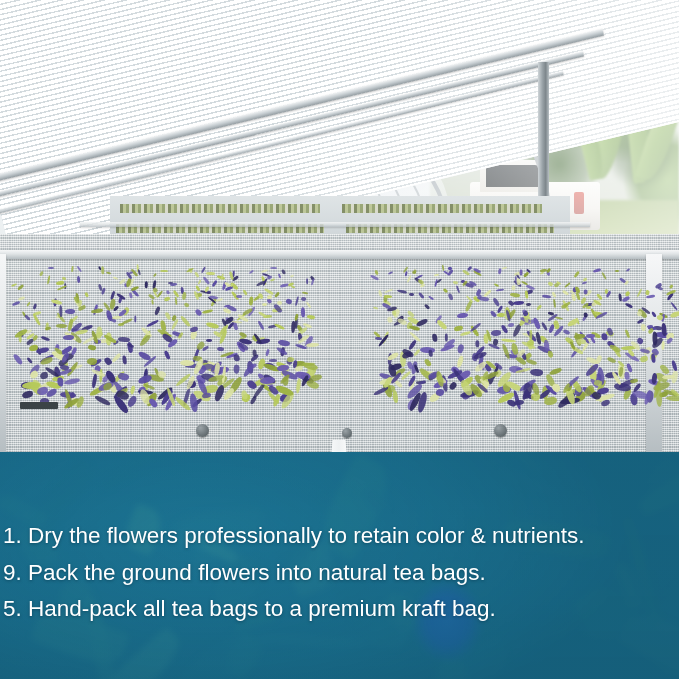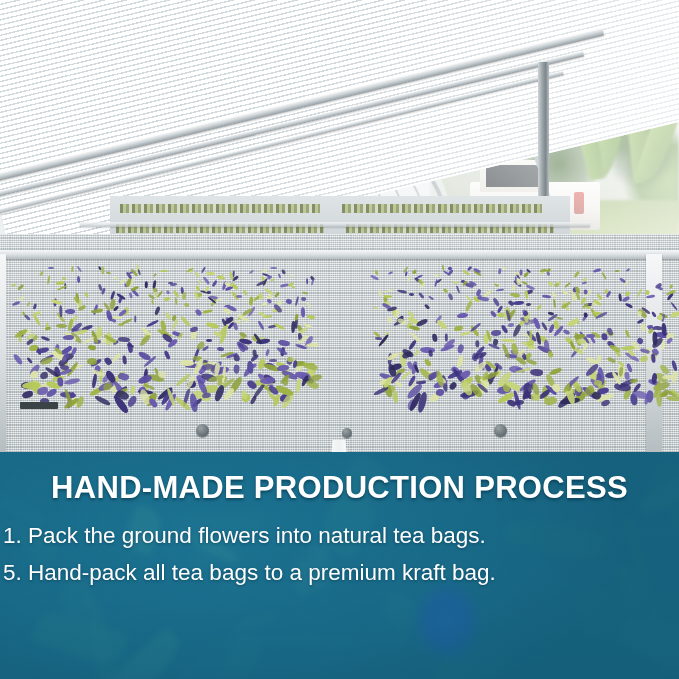--- a/index.html
+++ b/index.html
@@ -1358,21 +1358,21 @@
         <span class="fol" style="left: 170px; top: 198px; width: 90px; height: 38px; background: rgb(42, 127, 147); opacity: 0.37; transform: rotate(-35deg);"></span>
         <span class="fol" style="left: 655px; top: 73px; width: 102px; height: 46px; background: rgb(42, 127, 147); opacity: 0.65; transform: rotate(67deg);"></span>
         <span class="fol" style="left: 311px; top: 133px; width: 99px; height: 35px; background: rgb(31, 111, 134); opacity: 0.45; transform: rotate(58deg);"></span>
         <span class="fol" style="left: 121px; top: 62px; width: 45px; height: 31px; background: rgb(85, 173, 154); opacity: 0.71; transform: rotate(-69deg);"></span>
         <span class="fol" style="left: 605px; top: 126px; width: 47px; height: 16px; background: rgb(70, 160, 142); opacity: 0.49; transform: rotate(73deg);"></span>
       </div>
     <div class="banner-bloom"></div>
     <div class="banner-tint"></div>
 
     <div class="banner-content">
-      <div class="heading">HAND-MADE PRODUCTION PROCESS</div>
       <div class="steps">
-        <div class="step">1. Pack the ground flowers into natural tea bags.</div>
+        <div class="step">1. Dry the flowers professionally to retain color &amp; nutrients.</div>
+        <div class="step">9. Pack the ground flowers into natural tea bags.</div>
         <div class="step">5. Hand-pack all tea bags to a premium kraft bag.</div>
       </div>
     </div>
   </div>
 
 </div>
 
 </body></html>

